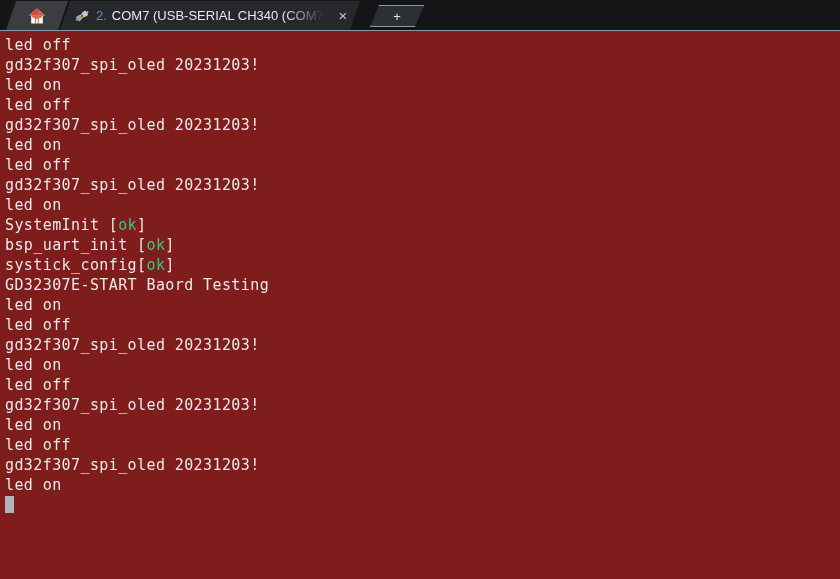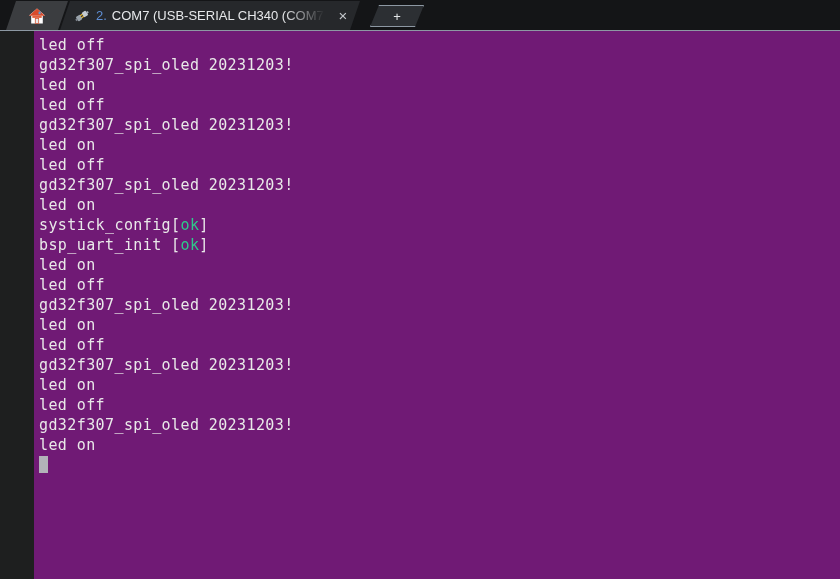--- a/index.html
+++ b/index.html
@@ -120,26 +120,25 @@
     display: flex;
     align-items: center;
     justify-content: center;
     color: #e3e6e9;
     font-size: 13px;
     font-family: "Liberation Sans", sans-serif;
   }
 
   
   .terminal {
-    background: #701a75;
+    background: #7f1d1d;
     height: 549px;
     padding: 4px 0 0 5px;
     box-sizing: border-box;
     overflow: hidden;
-    margin-left: 34px;
   }
 
   .line {
     font-family: "DejaVu Sans Mono", monospace;
     font-size: 15px;
     line-height: 20px;
     height: 20px;
     color: #e9e9e9;
     white-space: pre;
     letter-spacing: 0.4px;
@@ -202,22 +201,24 @@
 <div class="terminal">
     <div class="line">led off</div>
     <div class="line">gd32f307_spi_oled 20231203!</div>
     <div class="line">led on</div>
     <div class="line">led off</div>
     <div class="line">gd32f307_spi_oled 20231203!</div>
     <div class="line">led on</div>
     <div class="line">led off</div>
     <div class="line">gd32f307_spi_oled 20231203!</div>
     <div class="line">led on</div>
+    <div class="line"><span class="brk">SystemInit [</span><span class="ok" style="color: rgb(46, 203, 139);">ok</span><span class="brk">]</span></div>
+    <div class="line"><span class="brk">bsp_uart_init [</span><span class="ok" style="color: rgb(46, 203, 139);">ok</span><span class="brk">]</span></div>
     <div class="line"><span class="brk">systick_config[</span><span class="ok" style="color: rgb(46, 203, 139);">ok</span><span class="brk">]</span></div>
-    <div class="line"><span class="brk">bsp_uart_init [</span><span class="ok" style="color: rgb(46, 203, 139);">ok</span><span class="brk">]</span></div>
+    <div class="line">GD32307E-START Baord Testing</div>
     <div class="line">led on</div>
     <div class="line">led off</div>
     <div class="line">gd32f307_spi_oled 20231203!</div>
     <div class="line">led on</div>
     <div class="line">led off</div>
     <div class="line">gd32f307_spi_oled 20231203!</div>
     <div class="line">led on</div>
     <div class="line">led off</div>
     <div class="line">gd32f307_spi_oled 20231203!</div>
     <div class="line">led on</div>

